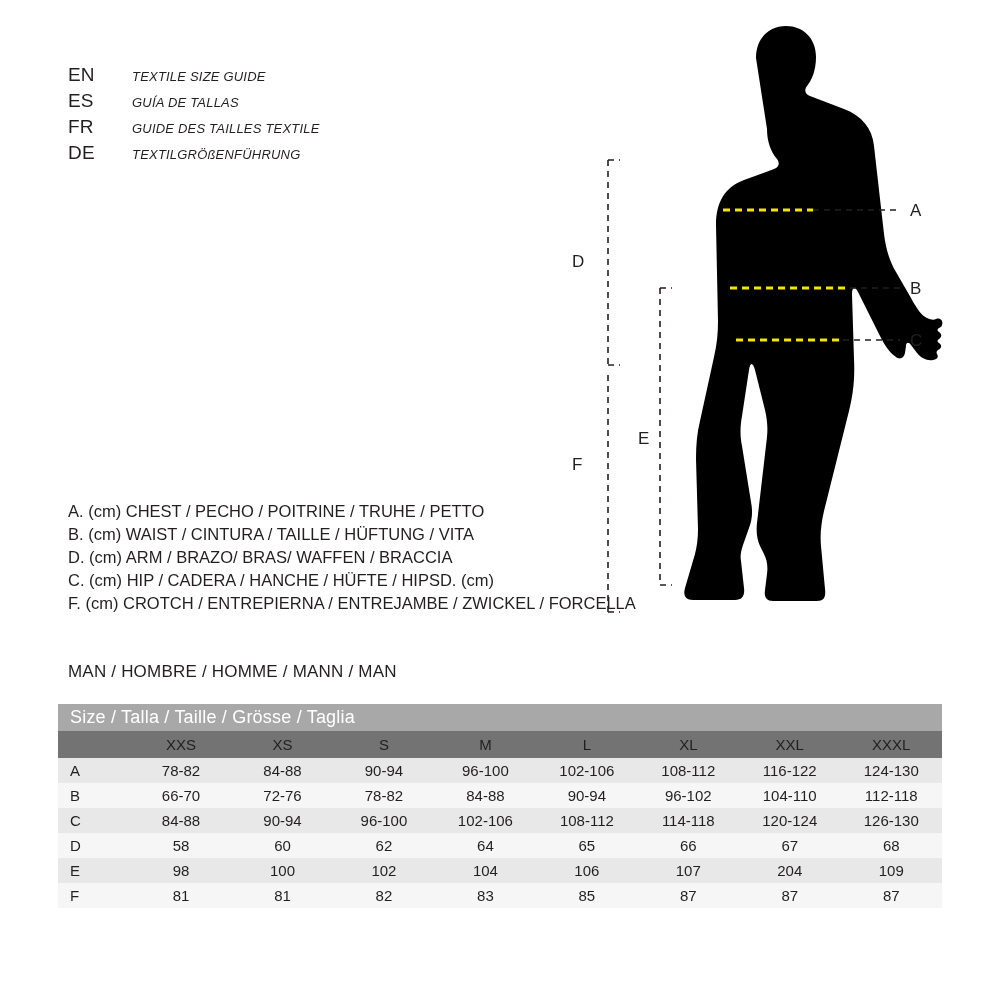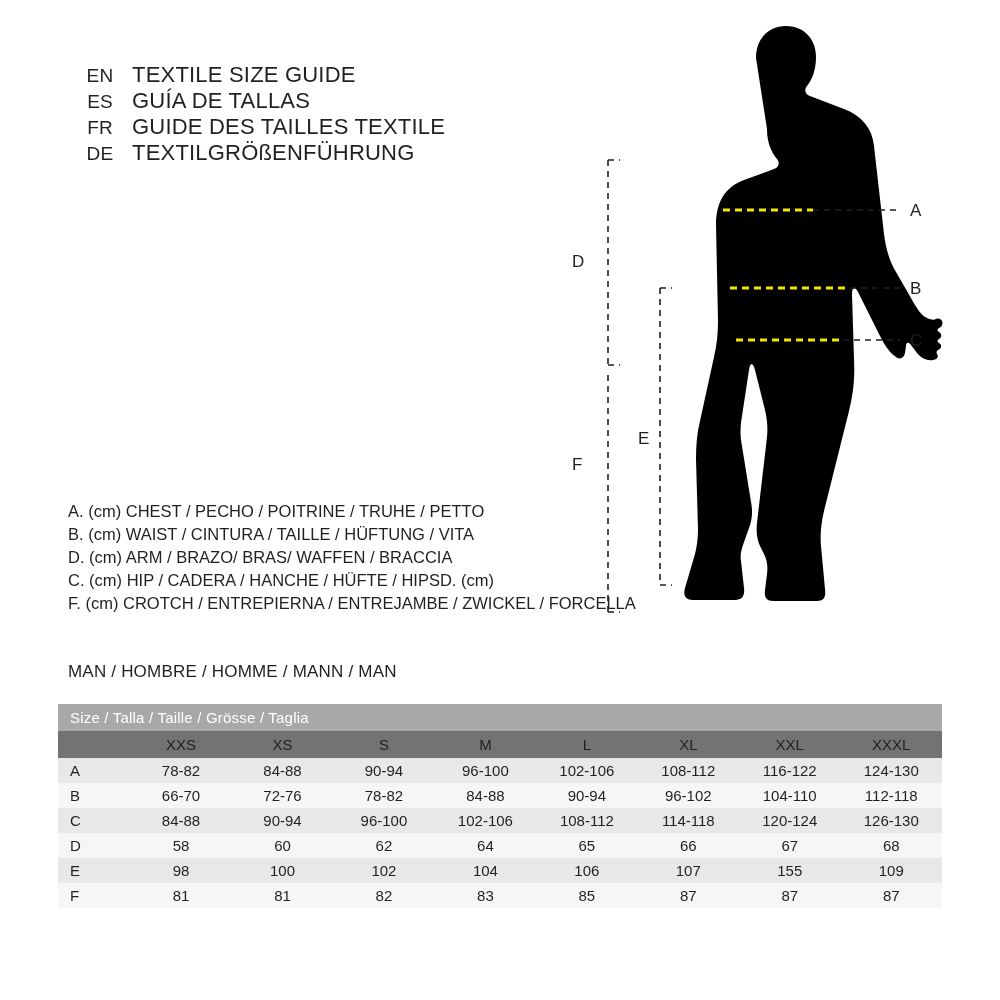--- a/index.html
+++ b/index.html
@@ -21,30 +21,30 @@
     position: absolute;
     left: 68px;
     top: 62px;
     width: 430px;
   }
   .lang-row {
     display: flex;
     align-items: baseline;
     height: 26px;
     line-height: 26px;
-    text-align: center;
   }
   .lang-code {
     width: 64px;
     font-size: 19px;
     letter-spacing: .2px;
   }
   .lang-title {
-    font-size: 22px;
+    font-size: 13px;
     letter-spacing: .2px;
+    font-style: italic;
   }
 
   
   #legend-block {
     position: absolute;
     left: 68px;
     top: 500px;
     width: 620px;
   }
   .legend-row {
@@ -84,21 +84,21 @@
     height: 25px;
     font-weight: normal;
     text-align: center;
     color: #231f20;
   }
   #size-table thead tr.head-title th {
     background: #a8a8a8;
     color: #ffffff;
     text-align: left;
     padding-left: 12px;
-    font-size: 15px;
+    font-size: 18px;
     height: 27px;
     letter-spacing: .2px;
   }
   #size-table tr.cols td {
     background: #737373;
     height: 27px;
   }
   #size-table td.rowlabel {
     text-align: left;
     padding-left: 12px;
@@ -326,21 +326,21 @@
       <td>68</td>
     </tr>
     <tr class="odd">
       <td class="rowlabel">E</td>
       <td>98</td>
       <td>100</td>
       <td>102</td>
       <td>104</td>
       <td>106</td>
       <td>107</td>
-      <td>155</td>
+      <td>204</td>
       <td>109</td>
     </tr>
     <tr class="even">
       <td class="rowlabel">F</td>
       <td>81</td>
       <td>81</td>
       <td>82</td>
       <td>83</td>
       <td>85</td>
       <td>87</td>

